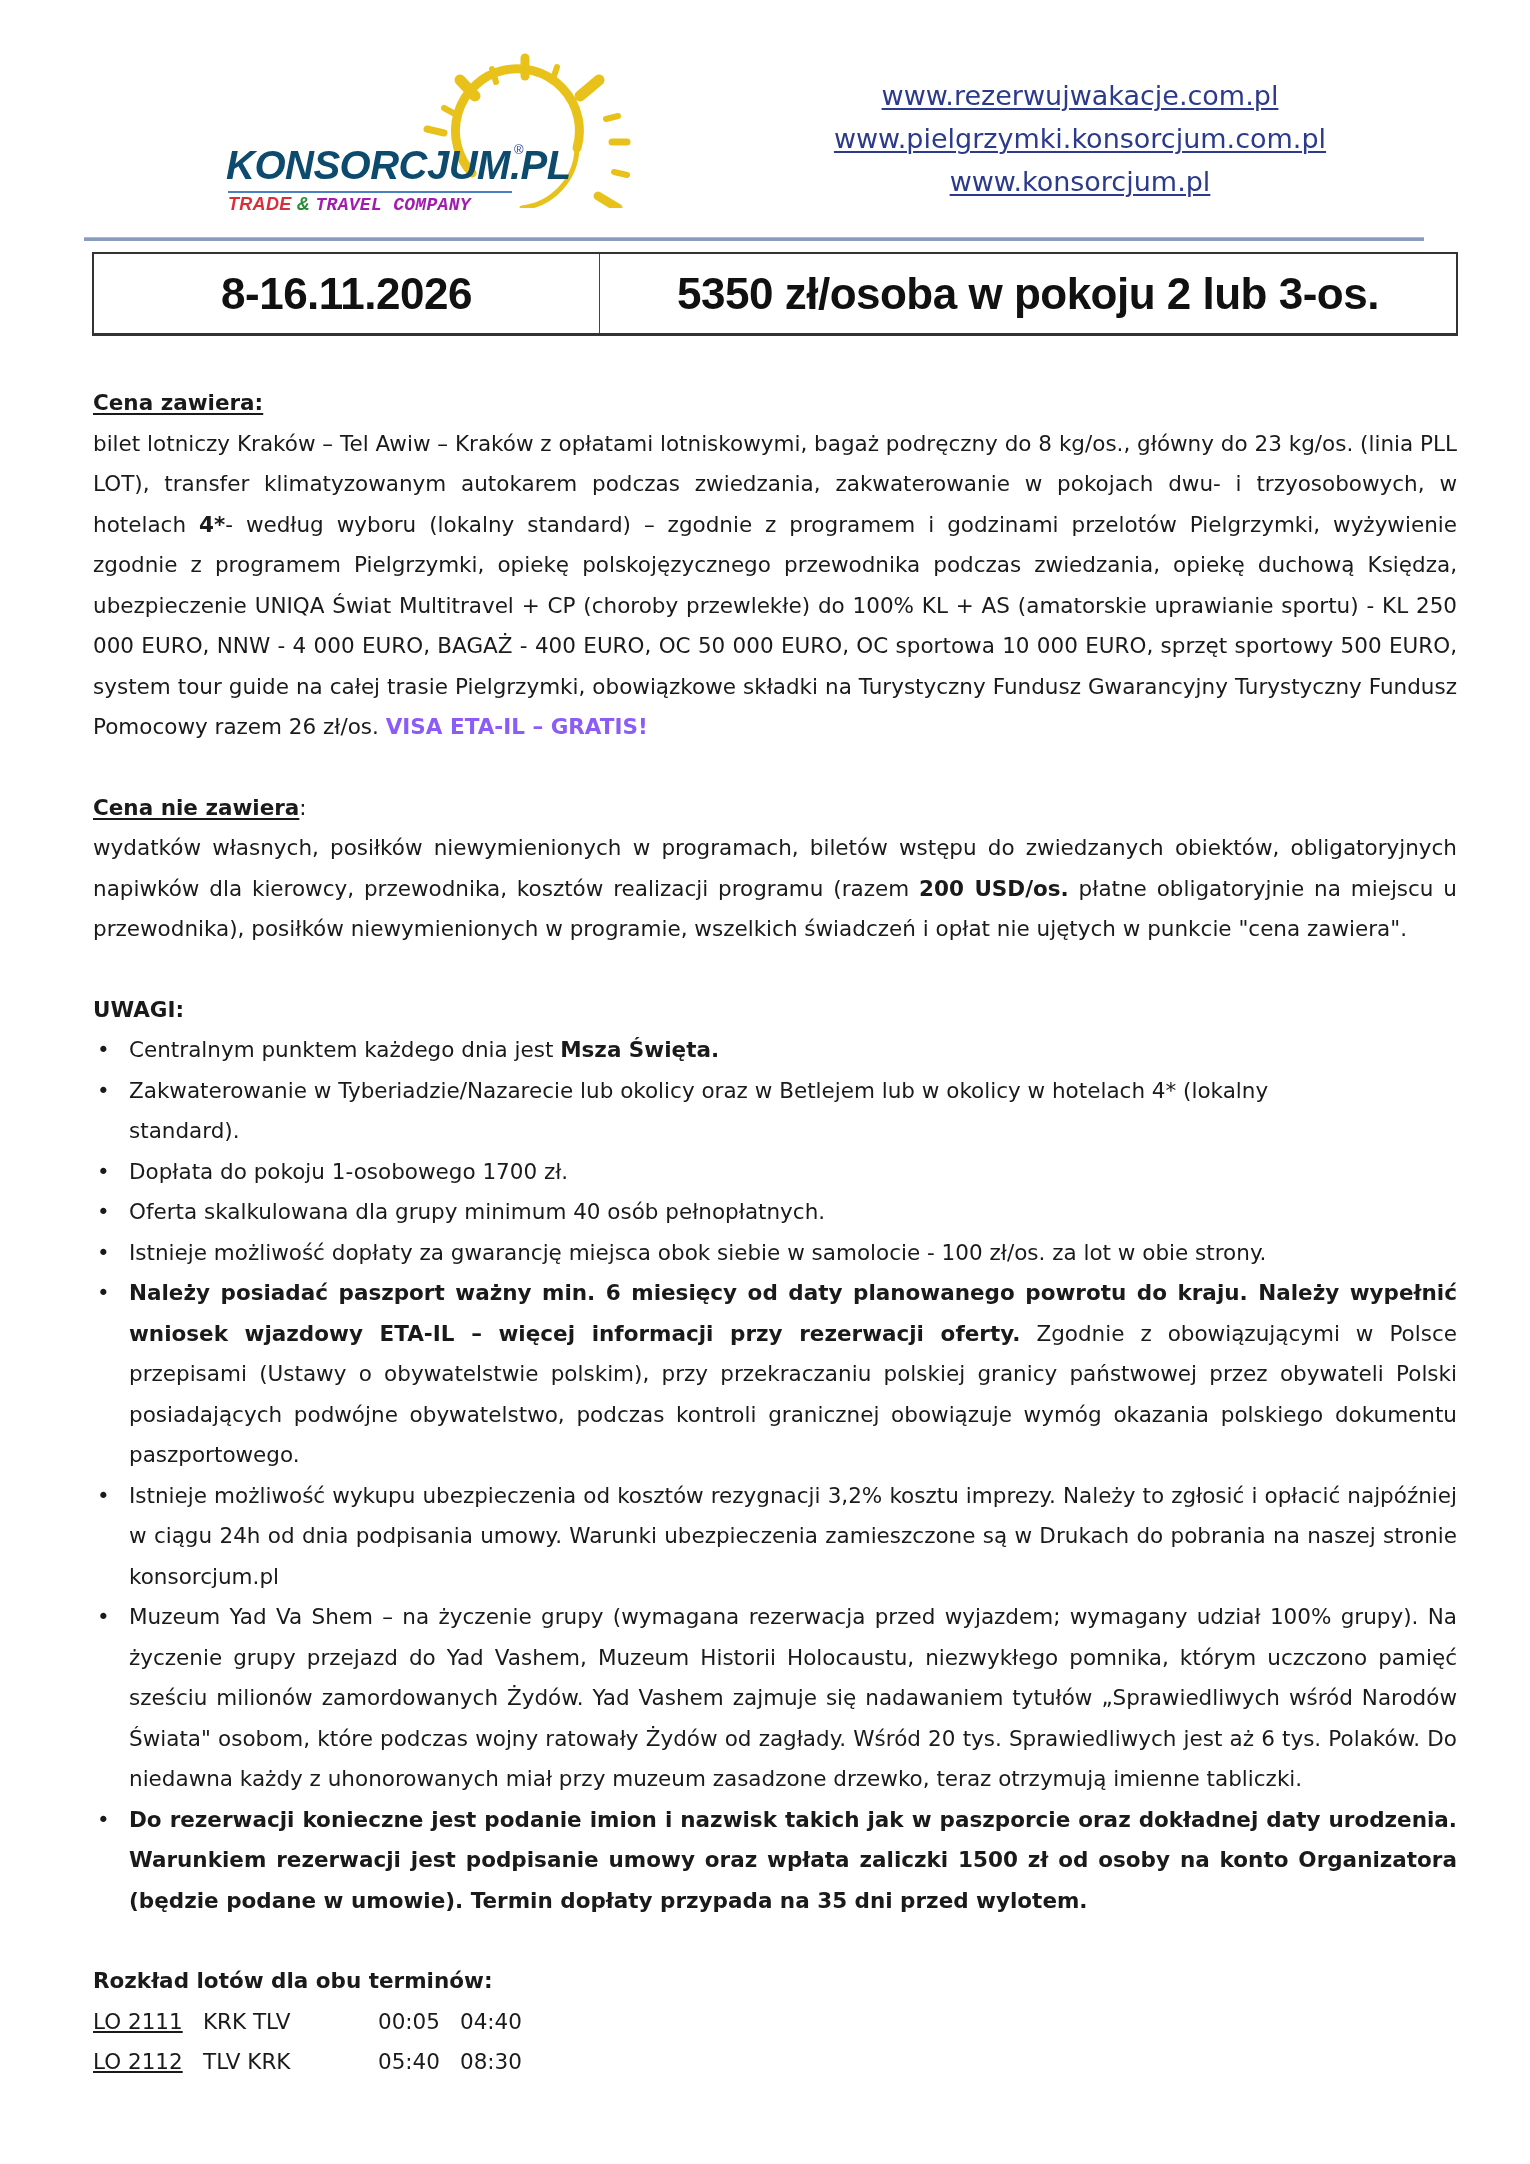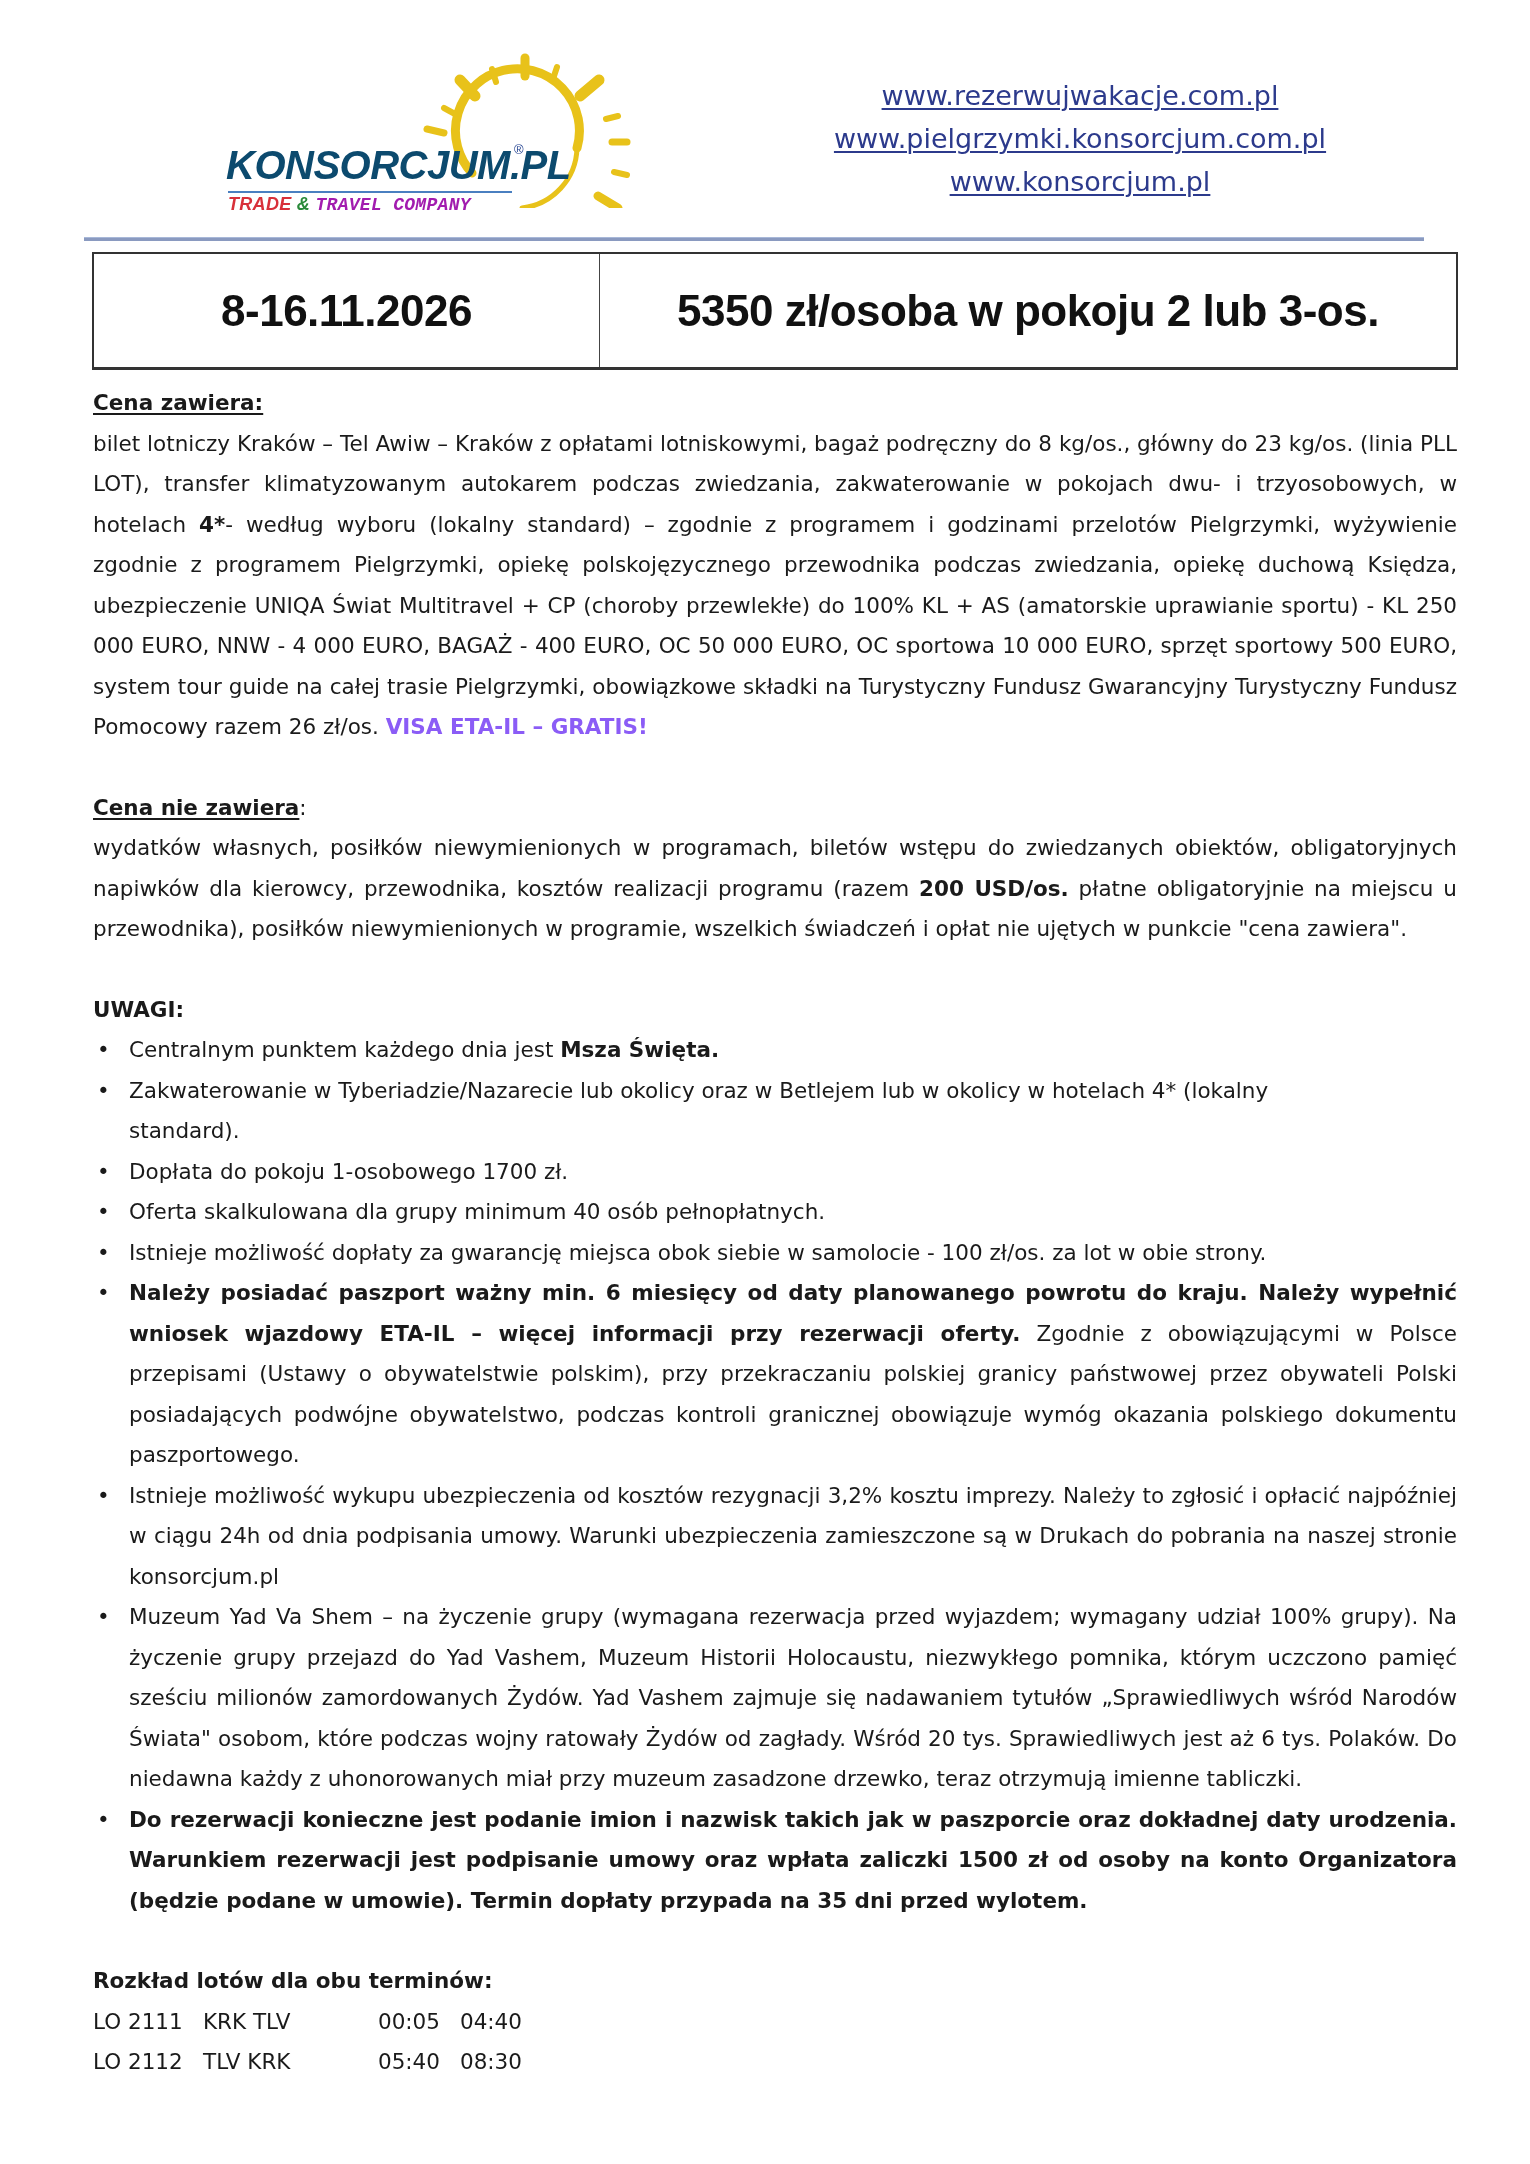--- a/index.html
+++ b/index.html
@@ -17,21 +17,21 @@
   .logo-sub { position: absolute; left: 6px; top: 156px; font-weight: 700; font-style: italic; font-size: 18px; letter-spacing: 0.3px; }
   .logo-sub .r { color: #d8303a; } .logo-sub .g { color: #2a8a3a; } .logo-sub .b { color: #a21caf; font-family: Liberation Mono, monospace; }
 
   .urls { position: absolute; left: 780px; top: 74px; width: 600px; text-align: center; }
   .urls a { display: block; font-family: "DejaVu Sans", sans-serif; font-size: 27px; line-height: 43px;
             color: #2c3a8c; text-decoration: underline; text-decoration-thickness: 2px; text-underline-offset: 3px; }
 
   .hr { position: absolute; left: 84px; top: 237px; width: 1340px; height: 3px;
         background: #8a9ac0; border-top: 1px solid #a8b8d8; }
 
-  .price-box { position: absolute; left: 92px; top: 252px; width: 1366px; height: 118px;
+  .price-box { position: absolute; left: 92px; top: 252px; width: 1366px; height: 84px;
                border: 2px solid #333; border-bottom-width: 3px; display: flex; box-sizing: border-box; }
   .price-cell { display: flex; align-items: center; justify-content: center; font-weight: 700;
                 font-family: "Liberation Sans", sans-serif; font-size: 44px; color: #111; letter-spacing: -0.5px; }
   .price-cell.c1 { width: 505px; border-right: 1.5px solid #444; }
   .price-cell.c2 { flex: 1; }
 
   
   .content { position: absolute; left: 93px; top: 383px; width: 1364px;
              font-family: "DejaVu Sans", sans-serif; font-size: 21.5px; line-height: 40.5px; color: #1a1a1a; }
   .content p { margin: 0; text-align: justify; }
@@ -41,21 +41,21 @@
   .b { font-weight: 700; }
   .gap { height: 40px; }
   ul.uwagi { list-style: none; margin: 0; padding: 0; }
   ul.uwagi li { position: relative; padding-left: 36px; text-align: justify; }
   ul.uwagi li .bullet { position: absolute; left: 4px; top: 0; }
   .nojust { text-align: left !important; }
 
   .flights { margin-top: 0; }
   .flight-row { display: flex; }
   .flight-row span { display: inline-block; }
-  .f-code { width: 110px; } .f-route { width: 175px; } .f-dep { width: 82px; } .f-arr { width: 80px; }
+  .f-code { width: 110px; text-decoration: underline; } .f-route { width: 175px; } .f-dep { width: 82px; } .f-arr { width: 80px; }
 </style>
 </head>
 <body>
 
 <div class="page">
 
   <div class="logo">
     <svg width="420" height="170" viewBox="0 0 420 170">
       <g fill="none" stroke="#e8c21a" stroke-linecap="round">
         <path d="M250 135 A 62 62 0 1 1 355 110" stroke-width="9"></path>

